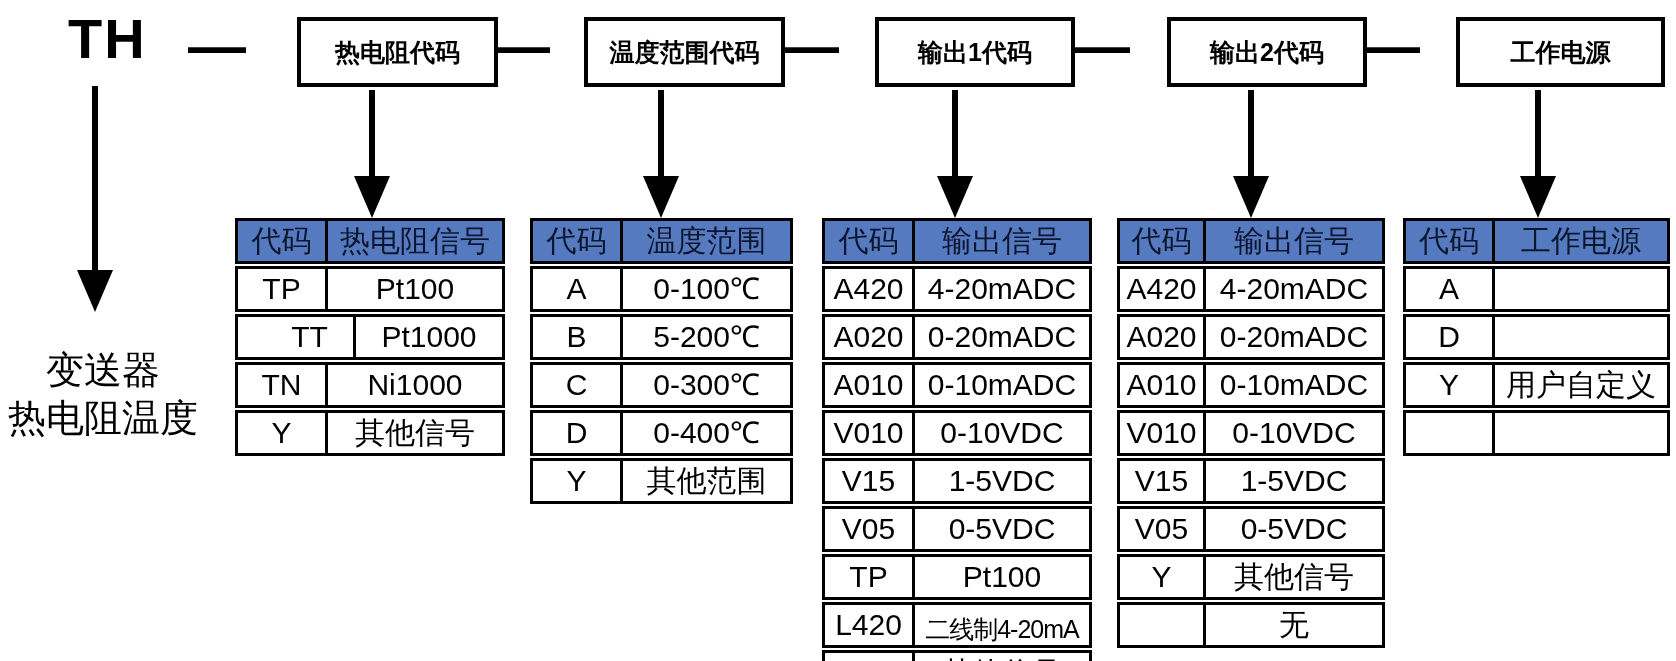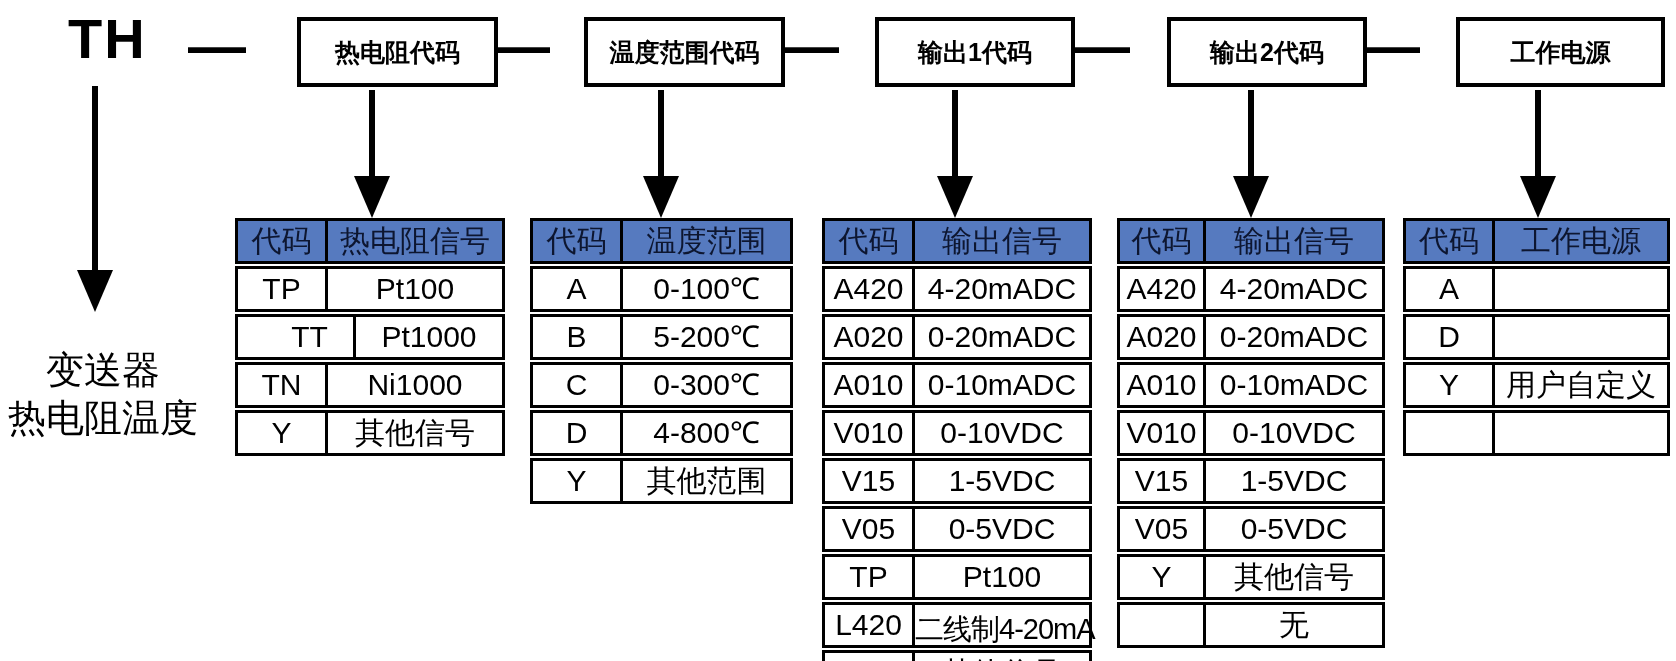--- a/index.html
+++ b/index.html
@@ -46,21 +46,21 @@
     margin-bottom:2px;background:#fff;align-items:stretch;
   }
   .trow.head{background:#567abf;color:#0d1630;}
   .tcell{
     display:flex;align-items:center;justify-content:center;
     font-size:30px;line-height:34px;white-space:nowrap;box-sizing:border-box;
   }
   .tcell.code{border-right:3px solid #000;flex:none;}
   .tcell.val{flex:1;}
   .trow.head .tcell{font-size:30px;}
-  .tcell.sm{font-size:29px;letter-spacing:-1px;margin-top:8px;}
+  .tcell.sm{font-size:25px;letter-spacing:-1px;margin-top:8px;}
 </style>
 </head>
 <body>
 
 <div id="canvas">
 
   <div id="th-prefix" class="abs">TH</div>
 
   <div class="abs dash" style="left:185px;">—</div>
   <div class="abs dash" style="left:489px;">—</div>
@@ -136,21 +136,21 @@
       <div class="trow">
         <div class="tcell code" style="width: 90px;">B</div>
         <div class="tcell val">5-200℃</div>
       </div>
       <div class="trow">
         <div class="tcell code" style="width: 90px;">C</div>
         <div class="tcell val">0-300℃</div>
       </div>
       <div class="trow">
         <div class="tcell code" style="width: 90px;">D</div>
-        <div class="tcell val">4-800℃</div>
+        <div class="tcell val">0-400℃</div>
       </div>
       <div class="trow">
         <div class="tcell code" style="width: 90px;">Y</div>
         <div class="tcell val">其他范围</div>
       </div>
     </div>
   <div class="dtable" style="left:822px;width:270px;">
       <div class="trow head">
         <div class="tcell code" style="width: 90px;">代码</div>
         <div class="tcell val">输出信号</div>

